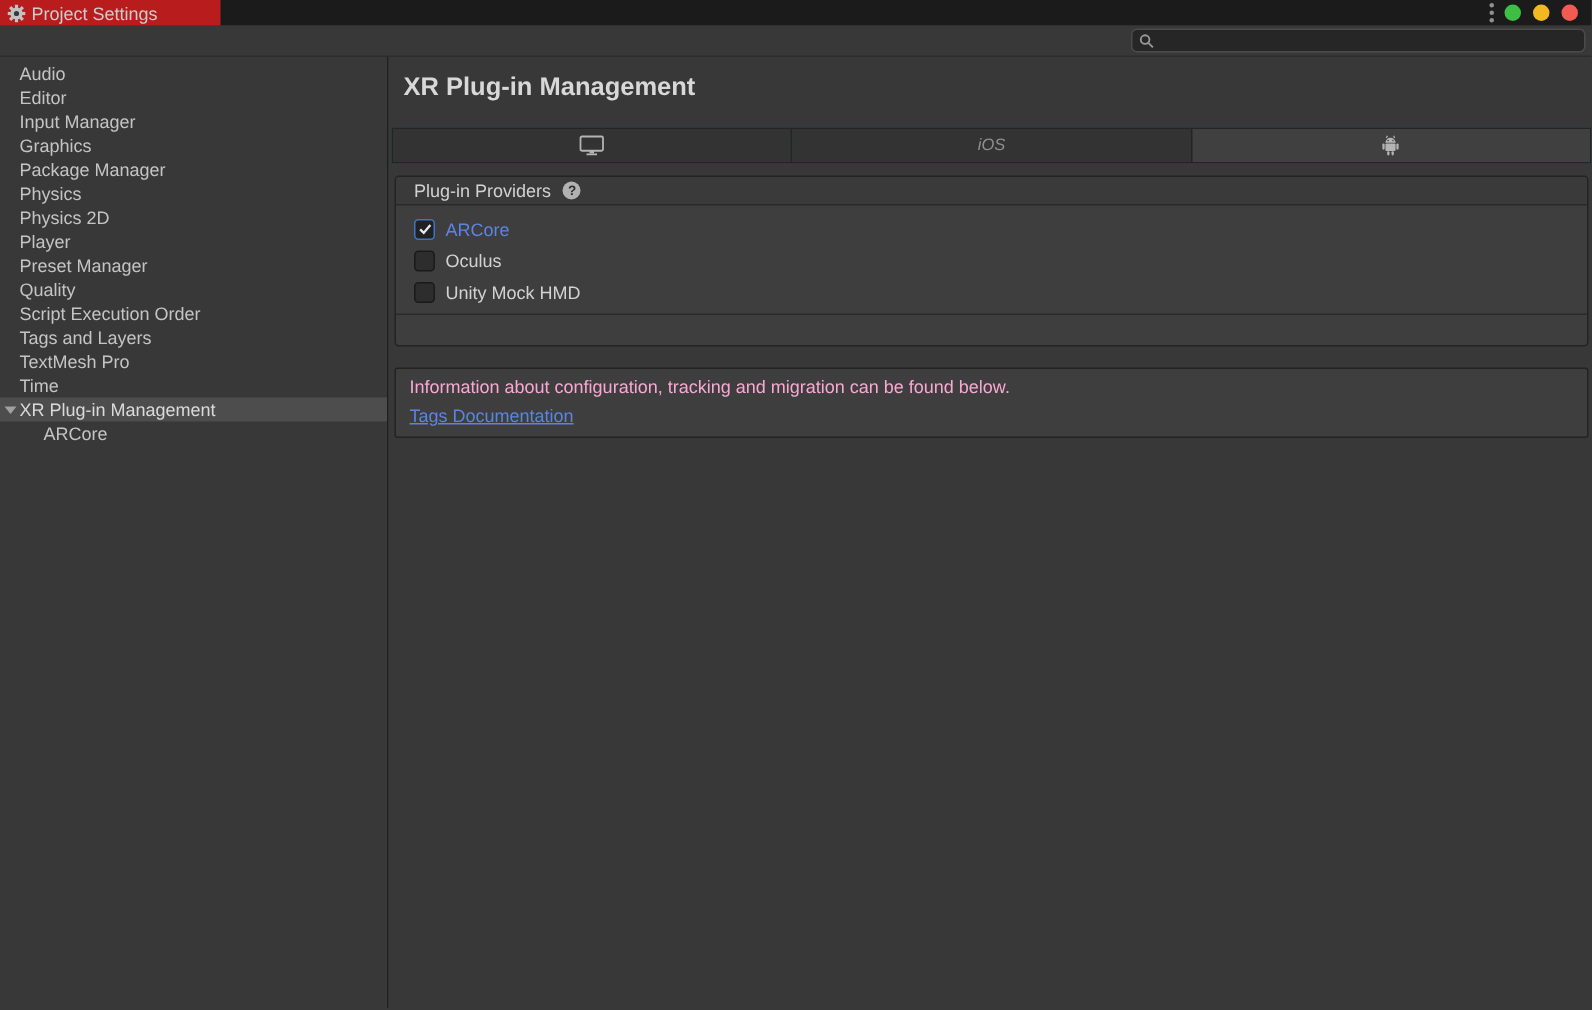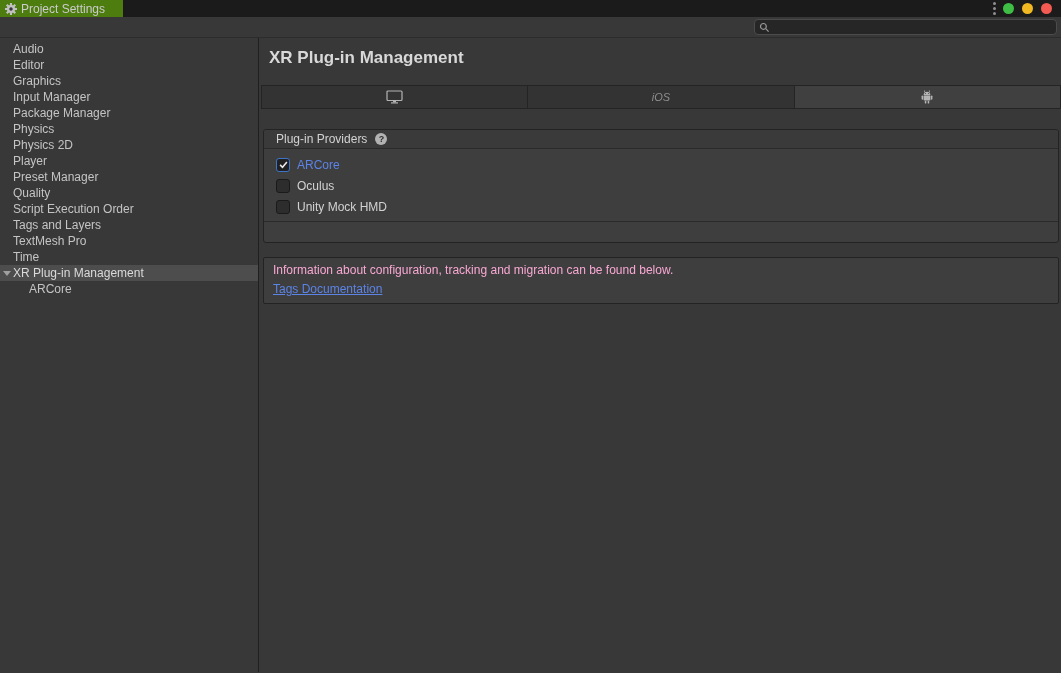--- a/index.html
+++ b/index.html
@@ -6,21 +6,21 @@
   html,body { width:1061px; height:673px; overflow:hidden; }
   body {
     font-family:"Liberation Sans","DejaVu Sans",sans-serif;
     background:#383838; color:#d2d2d2; font-size:12px;
     -webkit-font-smoothing:antialiased;
   }
 
   
   .titlebar { height:17px; background:#1b1b1b; display:flex; align-items:stretch; }
   .doc-tab {
-    width:123px; background:#4d7c0f; display:flex; align-items:center;
+    width:147px; background:#b91c1c; display:flex; align-items:center;
     padding-left:5px; gap:4px; color:#cccccc; font-size:12px; white-space:nowrap;
   }
   .titlebar-spacer { flex:1; }
   .kebab { display:flex; flex-direction:column; justify-content:center; gap:2px; padding:0 7px; }
   .kebab i { width:3px; height:3px; border-radius:50%; background:#8f8f8f; display:block; }
   .lights { display:flex; align-items:center; gap:8px; padding-right:9px; }
   .light { width:11px; height:11px; border-radius:50%; display:inline-block; }
 
   
   .toolbar { height:21px; background:#383838; border-bottom:1px solid #2c2c2c;
@@ -65,21 +65,21 @@
   .init-label { display:inline-block; width:152px; color:#d4d4d4; }
 
   
   .checkbox { width:14px; height:14px; border-radius:3px; background:#212121;
               border:1px solid #151515; display:flex; align-items:center;
               justify-content:center; flex:none; }
   .checkbox.unchecked { background:#2d2d2d; border-color:#1a1a1a; }
   .checkbox.focused { border-color:#3d74c8; }
 
   
-  .group-box { margin:20px 2px 0 4px; height:114px; background:#3e3e3e;
+  .group-box { margin:8px 2px 0 4px; height:114px; background:#3e3e3e;
                border:1px solid #232323; border-radius:3px; display:flex;
                flex-direction:column; overflow:hidden;justify-content:space-between; }
   .group-header { height:19px; background:#3a3a3a; border-bottom:1px solid #2a2a2a;
                   display:flex; align-items:center; padding-left:12px; gap:8px;
                   color:#d2d2d2; }
   .help-badge { width:12px; height:12px; border-radius:50%; background:#b2b2b2;
                 color:#2e2e2e; font-size:9px; font-weight:bold; line-height:12px;
                 text-align:center; display:inline-block; }
   .provider-list { padding:5px 0 4px 0; border-bottom:1px solid #2a2a2a; }
   .provider-row { display:flex; align-items:center; height:21px; padding-left:12px; gap:7px; }
@@ -137,22 +137,22 @@
     </span>
     <input value="" placeholder="" style="">
   </div>
 </div>
 
 <div class="bodyrow">
 
   <div class="sidebar" id="sidebar">
       <div class="side-item"><span>Audio</span></div>
       <div class="side-item"><span>Editor</span></div>
+      <div class="side-item"><span>Input Manager</span></div>
       <div class="side-item"><span>Graphics</span></div>
-      <div class="side-item"><span>Input Manager</span></div>
       <div class="side-item"><span>Package Manager</span></div>
       <div class="side-item"><span>Physics</span></div>
       <div class="side-item"><span>Physics 2D</span></div>
       <div class="side-item"><span>Player</span></div>
       <div class="side-item"><span>Preset Manager</span></div>
       <div class="side-item"><span>Quality</span></div>
       <div class="side-item"><span>Script Execution Order</span></div>
       <div class="side-item"><span>Tags and Layers</span></div>
       <div class="side-item"><span>TextMesh Pro</span></div>
       <div class="side-item"><span>Time</span></div>

